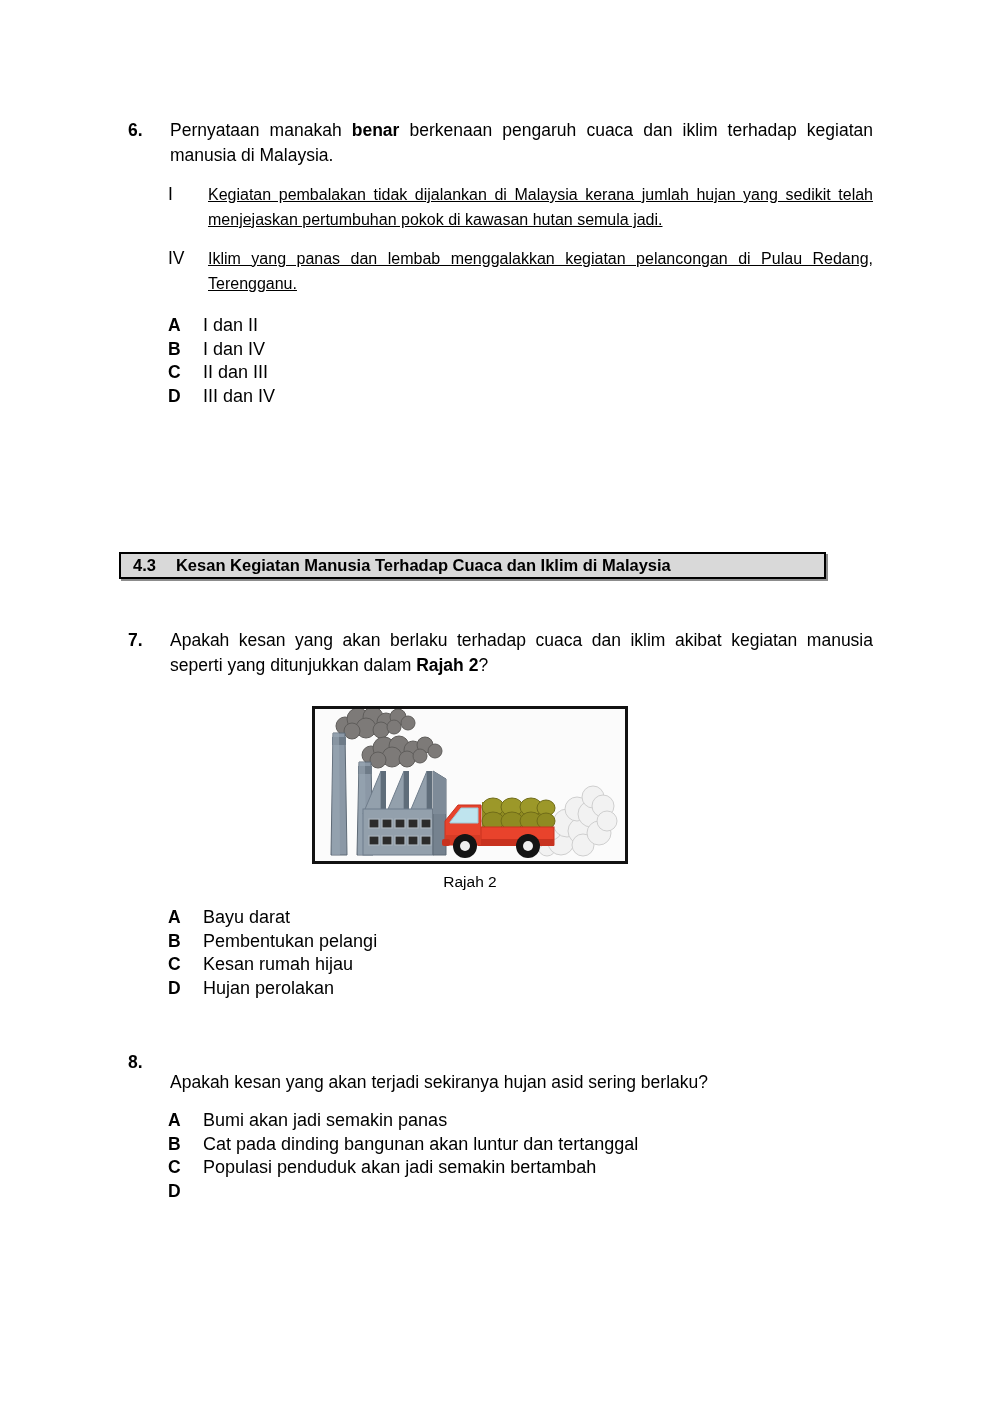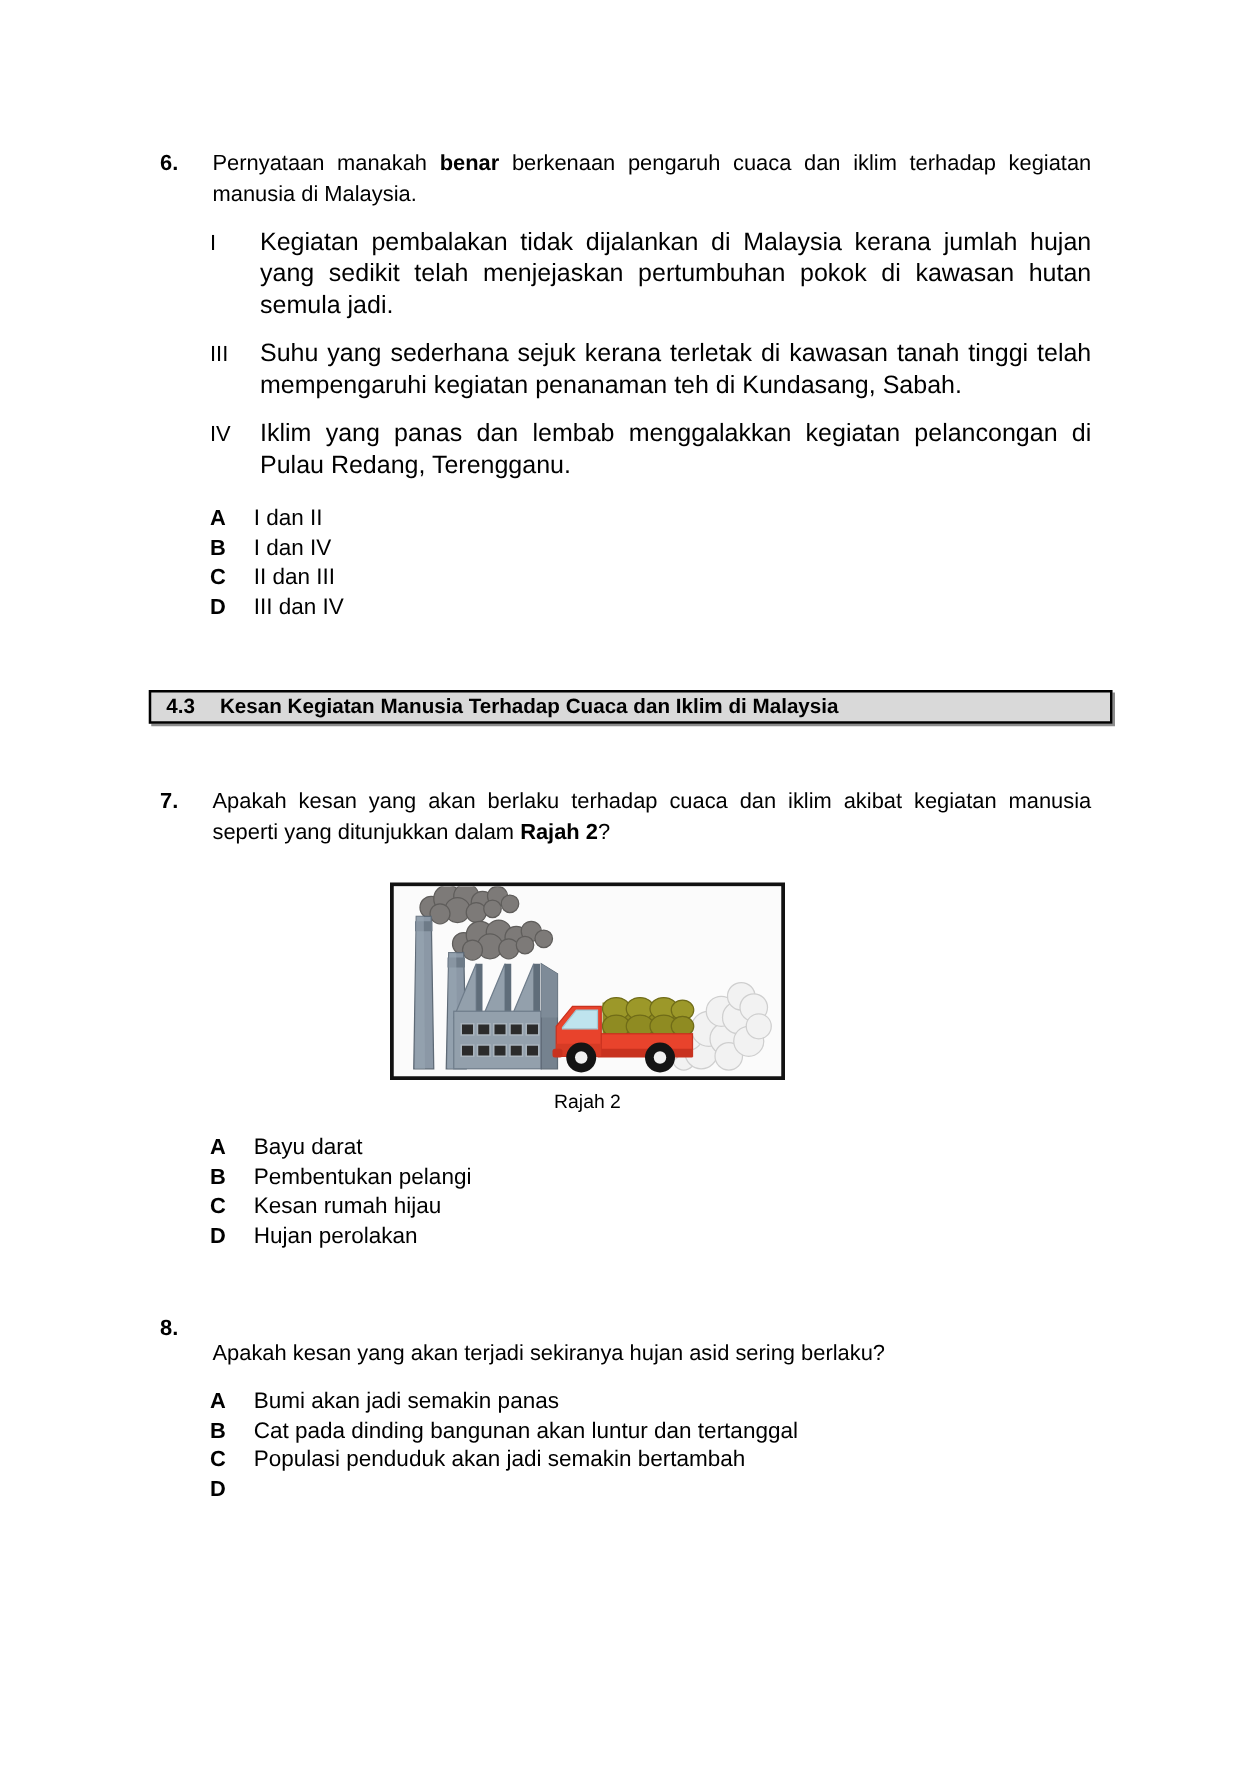--- a/index.html
+++ b/index.html
@@ -63,24 +63,25 @@
   }
   .stmt:last-child { margin-bottom: 0; }
   .stmt-num {
     width: 40px;
     flex: 0 0 40px;
     font-size: 17.5px;
     line-height: 25px;
   }
   .stmt-body {
     flex: 1 1 auto;
-    font-size: 20px;
+    font-size: 16px;
     line-height: 25px;
     text-align: justify;
     text-justify: inter-word;
+    text-decoration: underline;
   }
 
   
   .options {
     margin-left: 40px;
   }
   .opt {
     display: flex;
     align-items: flex-start;
     line-height: 23.5px;
@@ -94,21 +95,21 @@
   .opt-text {
     font-size: 18px;
     white-space: pre;
   }
 
   
   .section-bar {
     position: absolute;
     left: 119px;
     top: 552px;
-    width: 771px;
+    width: 707px;
     height: 27px;
     background: #d9d9d9;
     border: 2px solid #000000;
     box-shadow: 2px 2px 0 rgba(0,0,0,0.45);
     display: flex;
     align-items: center;
     box-sizing: border-box;
   }
   .section-num {
     font-weight: bold;
@@ -152,24 +153,20 @@
   <div class="qblock" style="top:118px;">
     <div class="qrow">
       <div class="qnum">6.</div>
       <div class="qtext"><span>Pernyataan manakah </span><b class="bold">benar</b><span> berkenaan pengaruh cuaca dan iklim terhadap kegiatan manusia di Malaysia.</span></div>
     </div>
 
     <div class="stmt-list">
       <div class="stmt">
         <div class="stmt-num">I</div>
         <div class="stmt-body">Kegiatan pembalakan tidak dijalankan di Malaysia kerana jumlah hujan yang sedikit telah menjejaskan pertumbuhan pokok di kawasan hutan semula jadi.</div>
-      </div>
-      <div class="stmt">
-        <div class="stmt-num">III</div>
-        <div class="stmt-body">Suhu yang sederhana sejuk kerana terletak di kawasan tanah tinggi telah mempengaruhi kegiatan penanaman teh di Kundasang, Sabah.</div>
       </div>
       <div class="stmt">
         <div class="stmt-num">IV</div>
         <div class="stmt-body">Iklim yang panas dan lembab menggalakkan kegiatan pelancongan di Pulau Redang, Terengganu.</div>
       </div>
     </div>
 
     <div class="options" style="margin-top:18px;">
       <div class="opt">
         <div class="opt-letter">A</div>

